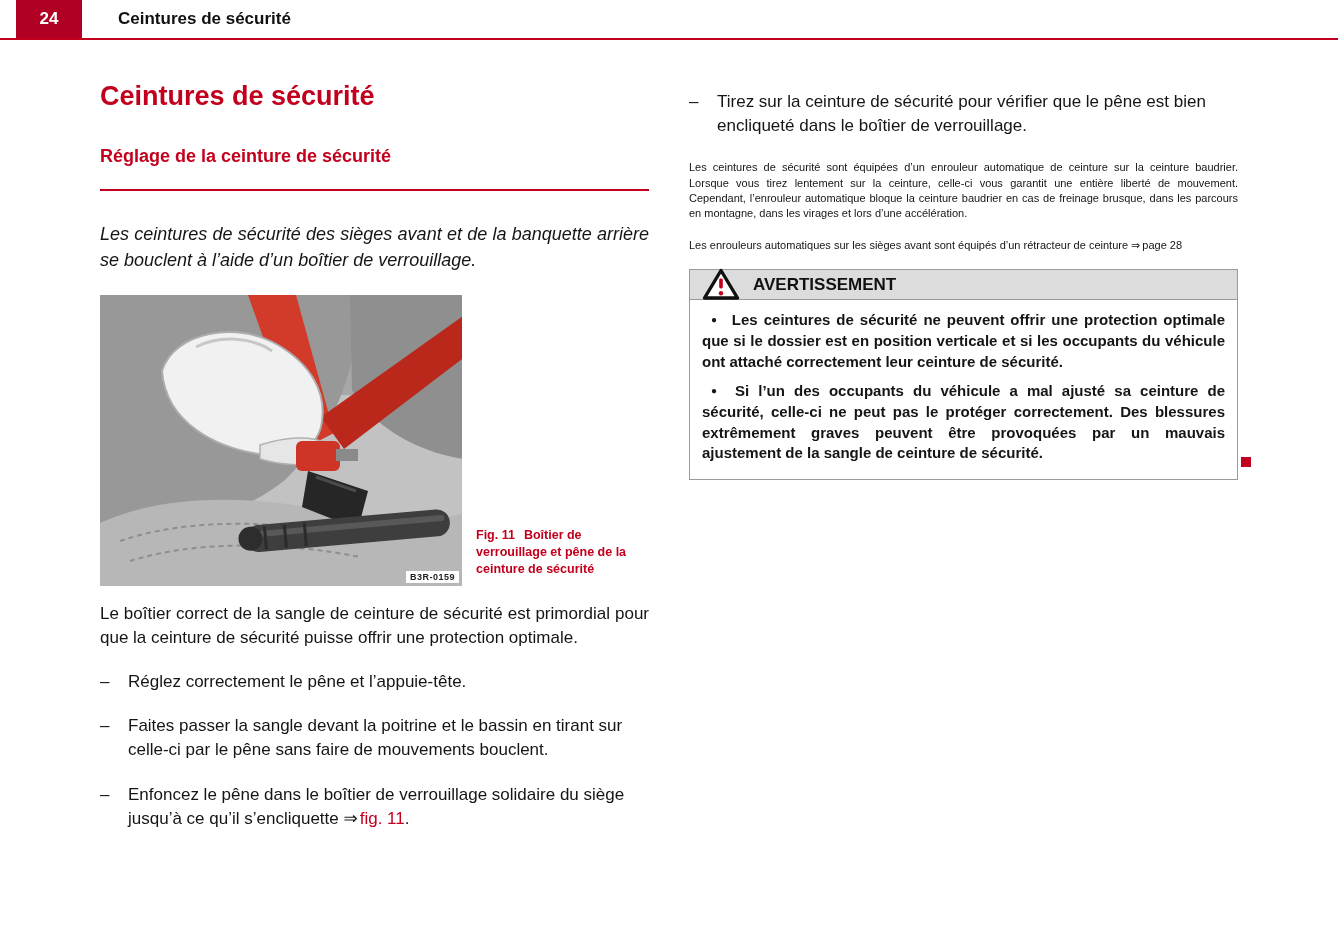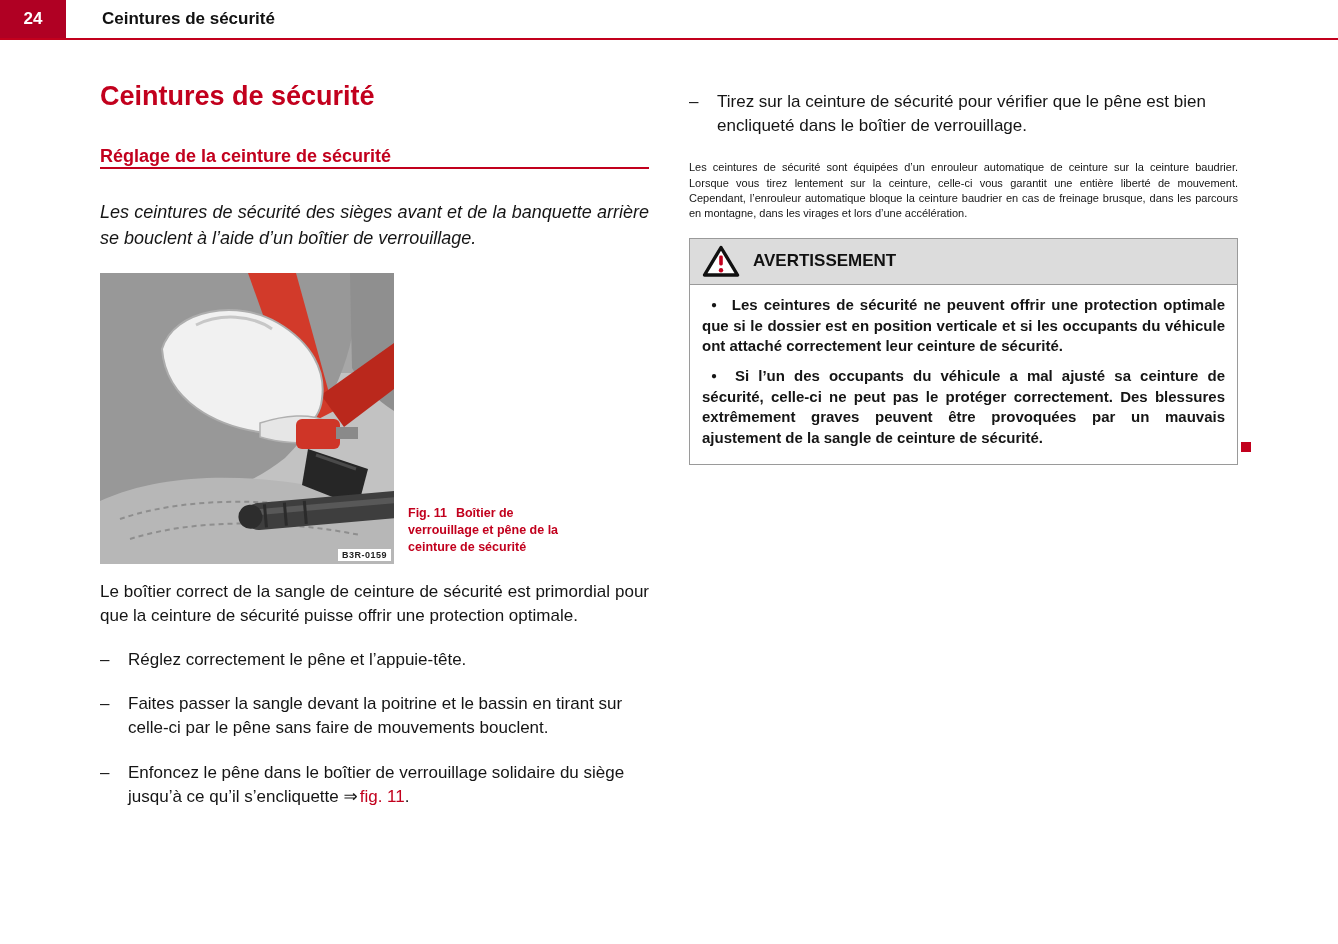--- a/index.html
+++ b/index.html
@@ -12,52 +12,52 @@
   html, body { background: #ffffff; }
   body {
     width: 1338px; height: 944px;
     font-family: "Liberation Sans", sans-serif;
     color: #151515;
     overflow: hidden;
   }
   .page { position: relative; width: 1338px; height: 944px; background: #fff; }
 
   
-  .header { display: flex; align-items: stretch; height: 38px; }
+  .header { display: flex; align-items: stretch; height: 38px; padding-left: 16px; }
   .page-num {
     width: 66px; background: var(--pagenum-bg); color: #fff;
     font-weight: bold; font-size: 17px;
     display: flex; align-items: center; justify-content: center;
   }
   .header-title {
     font-weight: bold; font-size: 17px; color: #111;
     display: flex; align-items: center; margin-left: 36px;
   }
   .red-rule { height: 2px; background: var(--accent); width: 100%; }
 
   
   .columns { display: flex; padding: 42px 100px 0 100px; gap: 40px; }
   .col { width: 549px; flex: none; }
   .col-right { padding-top: 8px; }
 
   .main-title { color: var(--accent); font-size: 27px; line-height: 1.1; font-weight: bold; }
   .section-title {
     color: var(--accent); font-size: 18px; font-weight: bold;
-    margin-top: 34px; padding-bottom: 0; margin-bottom: 16px;
+    margin-top: 34px; padding-bottom: 22px; margin-bottom: 16px;
     border-bottom: 2px solid var(--accent);
   }
   .intro {
     font-style: italic; font-size: 18px; line-height: 1.45;
     margin-bottom: 22px; text-align: justify; margin-top: 30px;
   }
 
   
   .figure-row { display: flex; align-items: flex-end; margin-bottom: 14px; }
   .figure-img {
-    position: relative; width: 294px; height: 291px; flex: none;
+    position: relative; width: 362px; height: 291px; flex: none;
     background: #fef9c3; overflow: hidden;
   }
   .img-code {
     position: absolute; right: 3px; bottom: 3px;
     background: #fff; color: #222; font-size: 9px; font-weight: bold;
     padding: 1px 4px; letter-spacing: 0.5px;
   }
   .fig-caption {
     width: 165px; margin-left: 14px; padding-bottom: 8px;
     color: var(--accent); font-weight: bold; font-size: 12.5px; line-height: 1.35;
@@ -78,21 +78,21 @@
   .col-right .dash-item { margin-bottom: 22px; }
 
   .warning-box {
     position: relative; margin-top: 8px;
     border: 1px solid var(--warnborder); background: #fff;
   }
   .warning-header {
     background: var(--warnhead-bg);
     border-bottom: 1px solid var(--warnborder);
     display: flex; align-items: center;
-    padding: 7px 12px; height: 46px;
+    padding: 7px 12px; height: 30px;
   }
   .warn-icon { display: inline-flex; flex: none; }
   .warning-title { font-weight: bold; font-size: 17px; margin-left: 13px; color: #111; }
   .warning-body { padding: 10px 12px 6px 12px; }
   .warn-item {
     font-weight: bold; font-size: 15px; line-height: 1.38;
     margin-bottom: 9px; text-align: justify;
   }
   .bullet { font-size: 10px; vertical-align: 2px; margin: 0 13px 0 9px; }
   .end-marker {
@@ -176,20 +176,21 @@
 
     <section class="col col-right">
 
       <div class="dash-item">
         <span class="dash">–</span>
         <span class="dash-text">Tirez sur la ceinture de sécurité pour vérifier que le pêne est bien encliqueté dans le boîtier de verrouillage.</span>
       </div>
 
       <p class="body-small">Les ceintures de sécurité sont équipées d’un enrouleur automatique de ceinture sur la ceinture baudrier. Lorsque vous tirez lentement sur la ceinture, celle-ci vous garantit une entière liberté de mouvement. Cependant, l’enrouleur automatique bloque la ceinture baudrier en cas de freinage brusque, dans les parcours en montagne, dans les virages et lors d’une accélération.</p>
 
+      <p class="body-small"><span>Les enrouleurs automatiques sur les sièges avant sont équipés d’un rétracteur de ceinture </span><span class="arrow">⇒</span><span>page 28</span></p>
 
       <div class="warning-box">
         <div class="warning-header">
           <span class="warn-icon">
             <svg width="38" height="33" viewBox="0 0 38 33" aria-hidden="true">
               <path d="M19 2.5 L35.5 30 L2.5 30 Z" fill="#ffffff" stroke="#111111" stroke-width="3.4" stroke-linejoin="round"></path>
               <rect x="17.2" y="10.5" width="3.6" height="10" rx="1.4" fill="#c2001d"></rect>
               <circle cx="19" cy="25.2" r="2.2" fill="#c2001d"></circle>
             </svg>
           </span>

